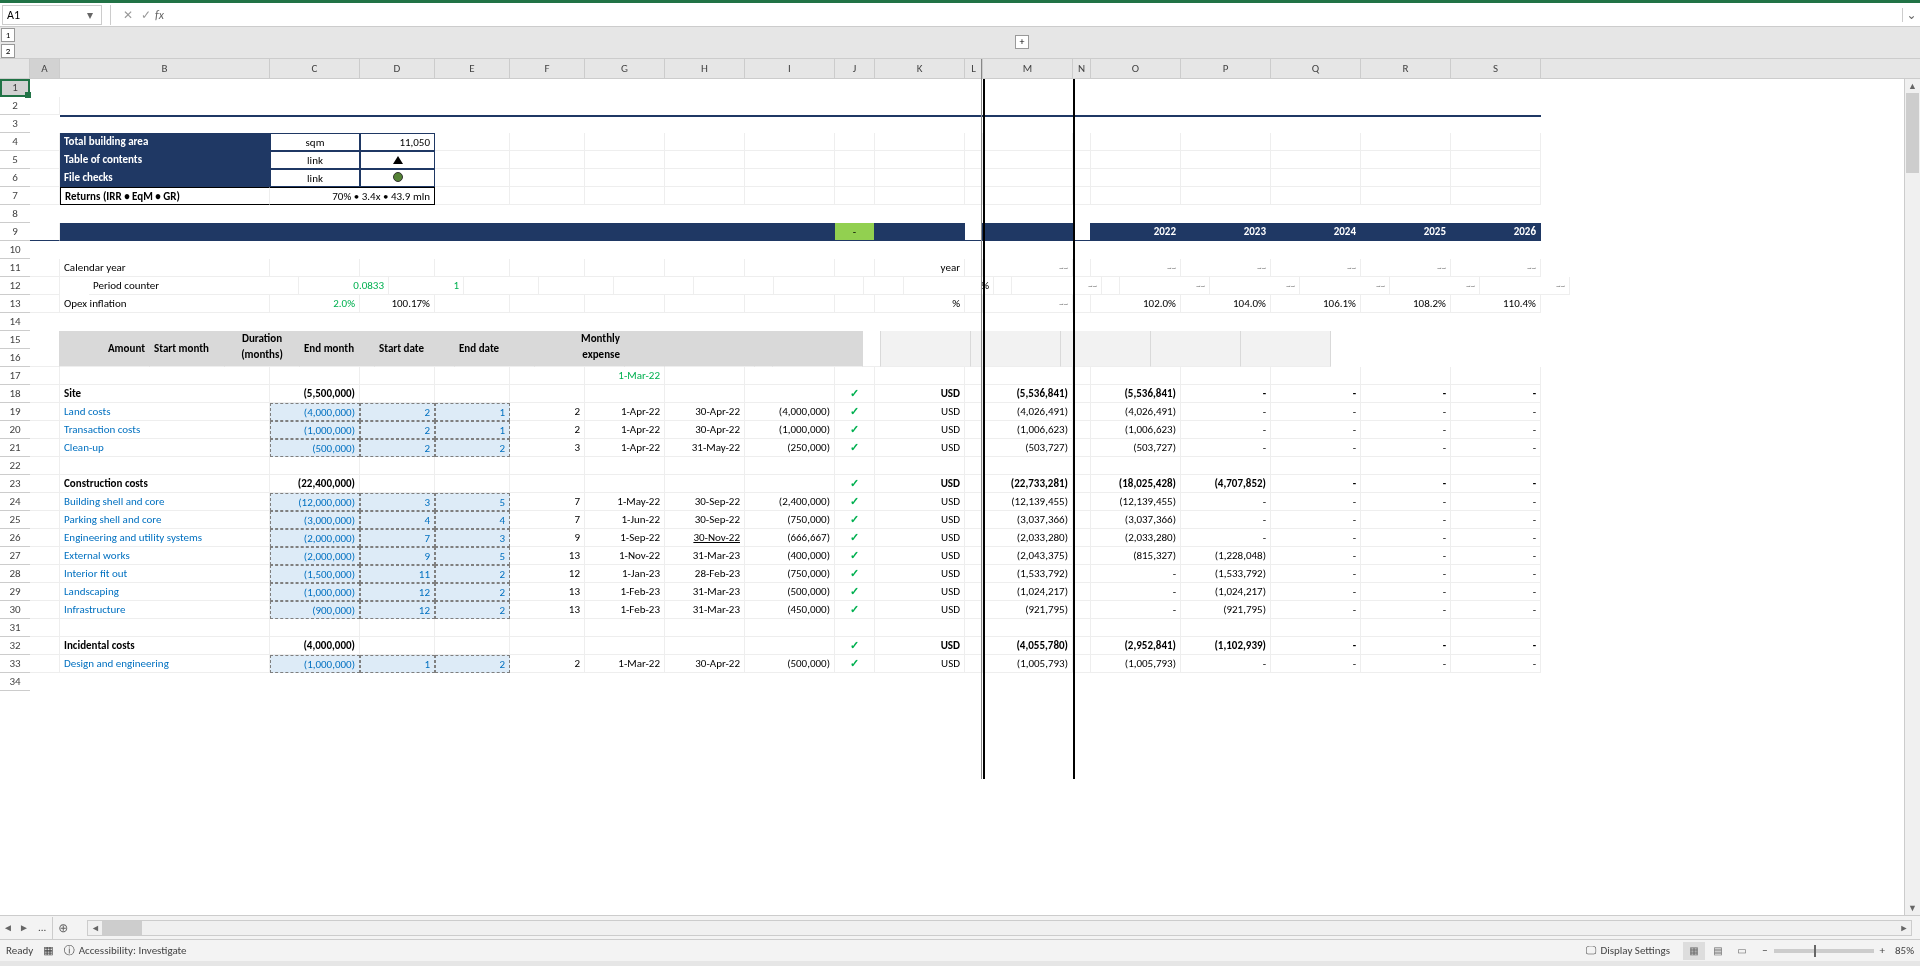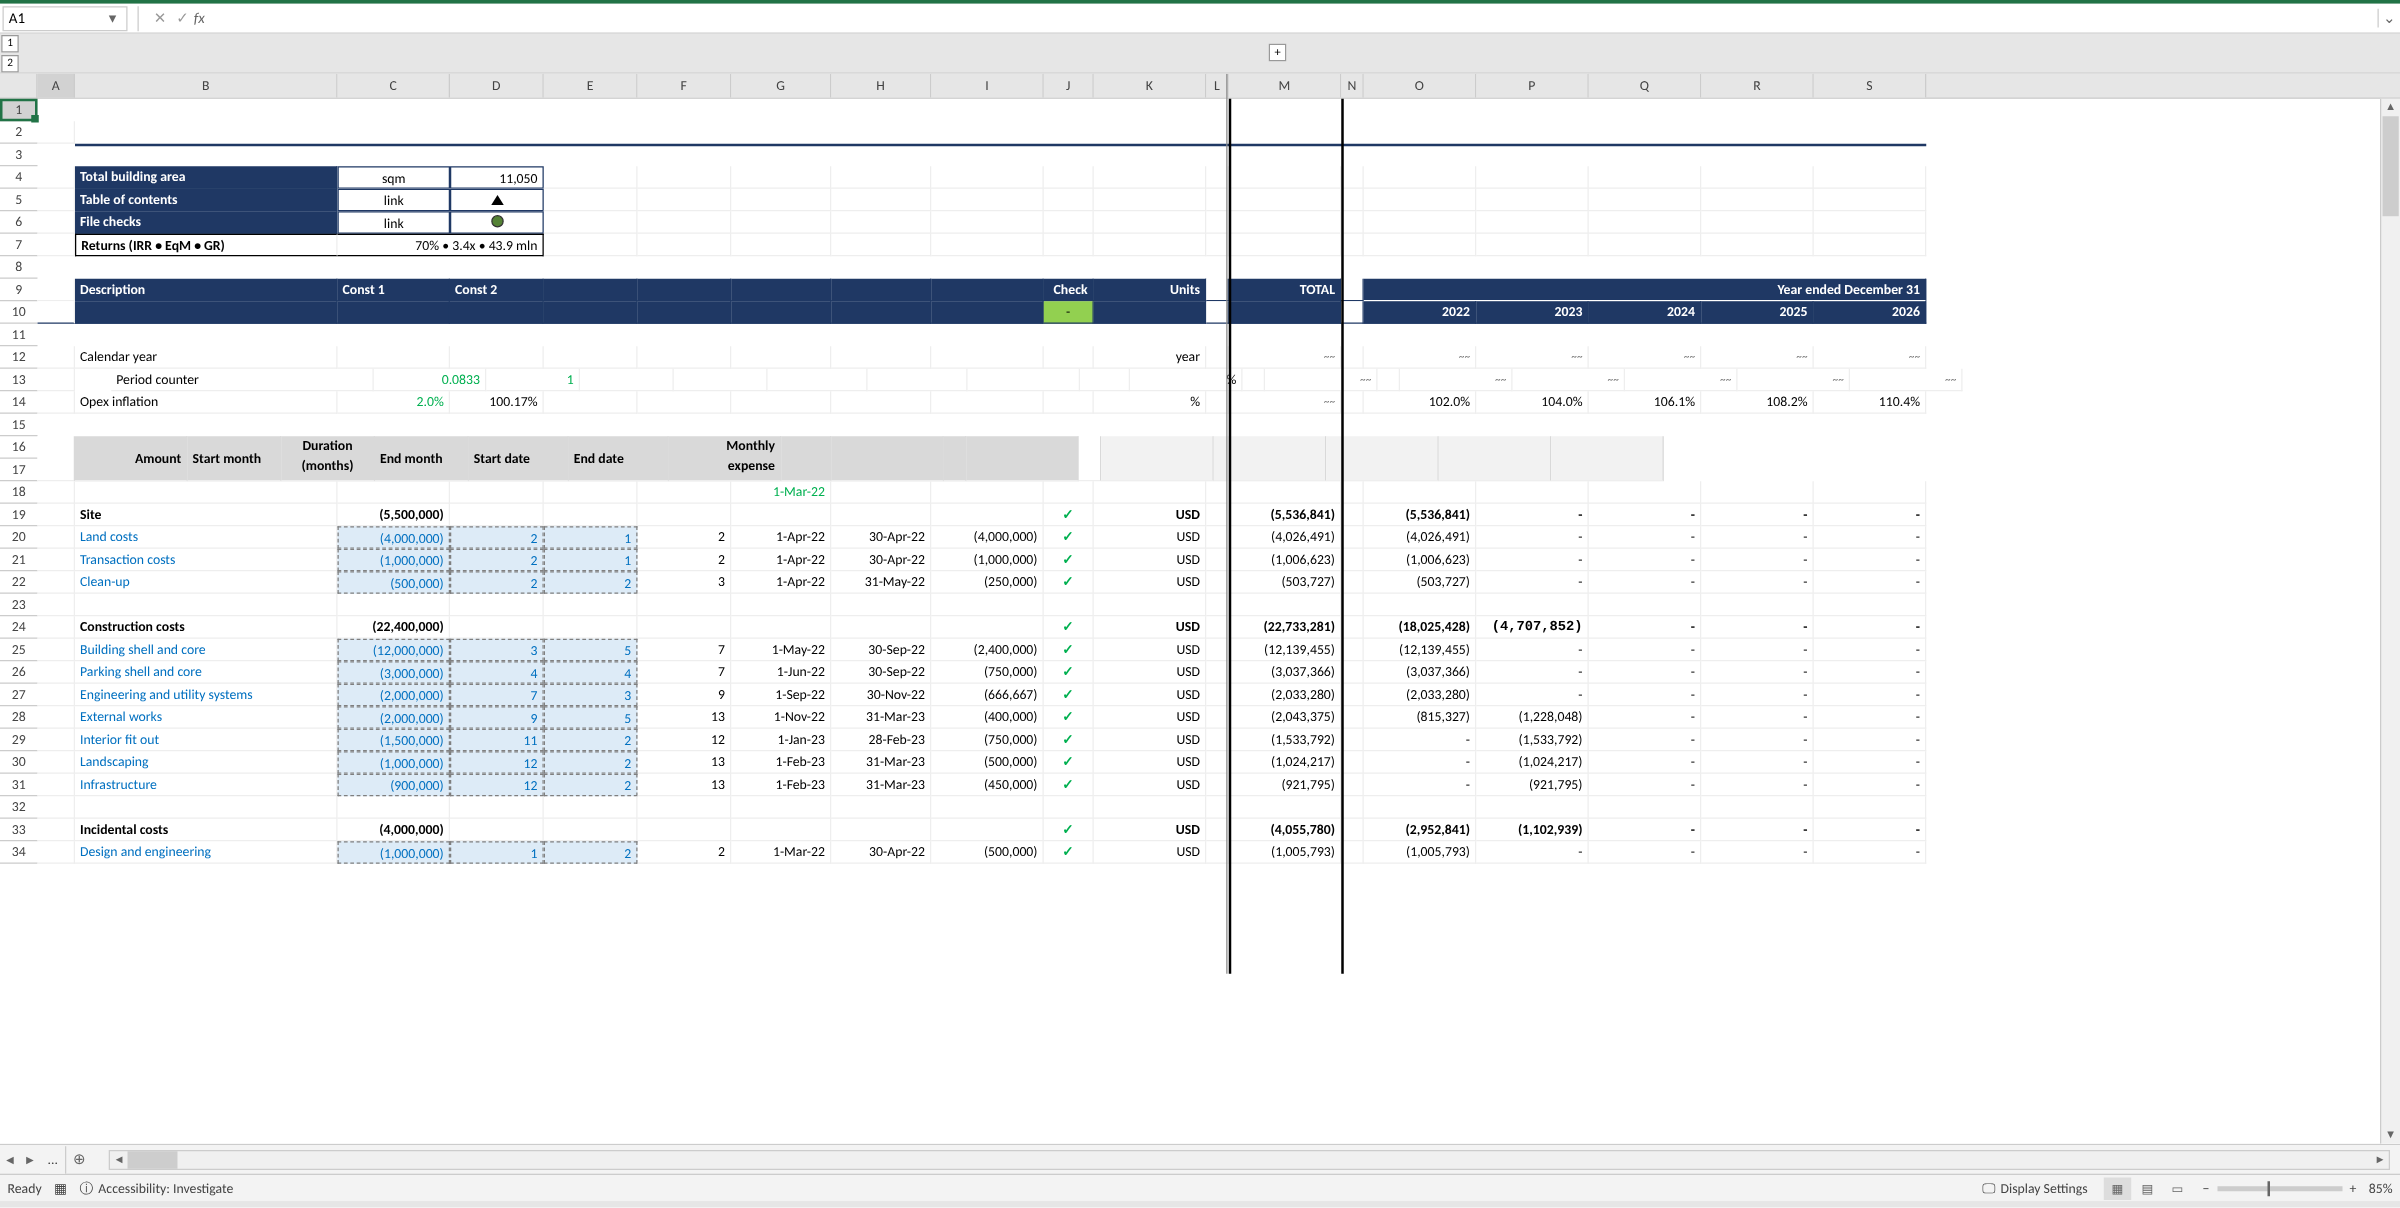--- a/index.html
+++ b/index.html
@@ -260,37 +260,20 @@
             <div class="cell " style="width: 18px;"></div>
             <div class="cell " style="width: 90px;"></div>
             <div class="cell " style="width: 18px;"></div>
             <div class="cell " style="width: 90px;"></div>
             <div class="cell " style="width: 90px;"></div>
             <div class="cell " style="width: 90px;"></div>
             <div class="cell " style="width: 90px;"></div>
             <div class="cell " style="width: 90px;"></div>
           </div>
           <div class="row "></div>
-          <div class="row hdr-row">
-            <div class="cell " style="width: 30px; background: rgb(255, 255, 255); border-right: 1px solid rgb(238, 238, 238); border-bottom: 1px solid rgb(238, 238, 238);"></div>
-            <div class="cell " style="width: 210px;">Description</div>
-            <div class="cell " style="width: 90px;">Const 1</div>
-            <div class="cell " style="width: 75px;">Const 2</div>
-            <div class="cell " style="width: 75px;"></div>
-            <div class="cell " style="width: 75px;"></div>
-            <div class="cell " style="width: 80px;"></div>
-            <div class="cell " style="width: 80px;"></div>
-            <div class="cell " style="width: 90px;"></div>
-            <div class="cell r" style="width: 40px;">Check</div>
-            <div class="cell r" style="width: 90px;">Units</div>
-            <div class="cell " style="width: 18px; background: rgb(255, 255, 255);"></div>
-            <div class="cell r b" style="width: 90px;">TOTAL</div>
-            <div class="cell " style="width: 18px; background: rgb(255, 255, 255);"></div>
-            <div class="cell r" style="width: 450px; border-bottom: 1px solid rgb(255, 255, 255);">Year ended December 31</div>
-          </div>
           <div class="row hdr-row2">
             <div class="cell " style="width: 30px; background: rgb(255, 255, 255); border-right: 1px solid rgb(238, 238, 238);"></div>
             <div class="cell " style="width: 210px;"></div>
             <div class="cell " style="width: 90px;"></div>
             <div class="cell " style="width: 75px;"></div>
             <div class="cell " style="width: 75px;"></div>
             <div class="cell " style="width: 75px;"></div>
             <div class="cell " style="width: 80px;"></div>
             <div class="cell " style="width: 80px;"></div>
             <div class="cell " style="width: 90px;"></div>
@@ -525,21 +508,21 @@
             <div class="cell r" style="width: 75px;"></div>
             <div class="cell r" style="width: 80px;"></div>
             <div class="cell r" style="width: 80px;"></div>
             <div class="cell r" style="width: 90px;"></div>
             <div class="cell checkmark" style="width: 40px;">✓</div>
             <div class="cell r b" style="width: 90px;">USD</div>
             <div class="cell " style="width: 18px;"></div>
             <div class="cell r b" style="width: 90px;">(22,733,281)</div>
             <div class="cell " style="width: 18px;"></div>
             <div class="cell r b" style="width: 90px;">(18,025,428)</div>
-            <div class="cell r b" style="width: 90px; font-family: Liberation Mono, monospace;">(4,707,852)</div>
+            <div class="cell r b" style="width: 90px;">(4,707,852)</div>
             <div class="cell r b" style="width: 90px;">-</div>
             <div class="cell r b" style="width: 90px;">-</div>
             <div class="cell r b" style="width: 90px;">-</div>
           </div>
           <div class="row ">
             <div class="cell " style="width: 30px;"></div>
             <div class="cell input-blue" style="width: 210px;">   Building shell and core</div>
             <div class="cell r input-blue dashed" style="width: 90px;">(12,000,000)</div>
             <div class="cell r input-blue dashed" style="width: 75px;">3</div>
             <div class="cell r input-blue dashed" style="width: 75px;">5</div>
@@ -580,21 +563,21 @@
             <div class="cell r " style="width: 90px;">-</div>
           </div>
           <div class="row ">
             <div class="cell " style="width: 30px;"></div>
             <div class="cell input-blue" style="width: 210px;">   Engineering and utility systems</div>
             <div class="cell r input-blue dashed" style="width: 90px;">(2,000,000)</div>
             <div class="cell r input-blue dashed" style="width: 75px;">7</div>
             <div class="cell r input-blue dashed" style="width: 75px;">3</div>
             <div class="cell r" style="width: 75px;">9</div>
             <div class="cell r" style="width: 80px;">1-Sep-22</div>
-            <div class="cell r" style="width: 80px;">30-Nov-22</div>
+            <div class="cell r" style="width: 80px; text-decoration: underline;">30-Nov-22</div>
             <div class="cell r" style="width: 90px;">(666,667)</div>
             <div class="cell checkmark" style="width: 40px;">✓</div>
             <div class="cell r " style="width: 90px;">USD</div>
             <div class="cell " style="width: 18px;"></div>
             <div class="cell r " style="width: 90px;">(2,033,280)</div>
             <div class="cell " style="width: 18px;"></div>
             <div class="cell r " style="width: 90px;">(2,033,280)</div>
             <div class="cell r " style="width: 90px;">-</div>
             <div class="cell r " style="width: 90px;">-</div>
             <div class="cell r " style="width: 90px;">-</div>

